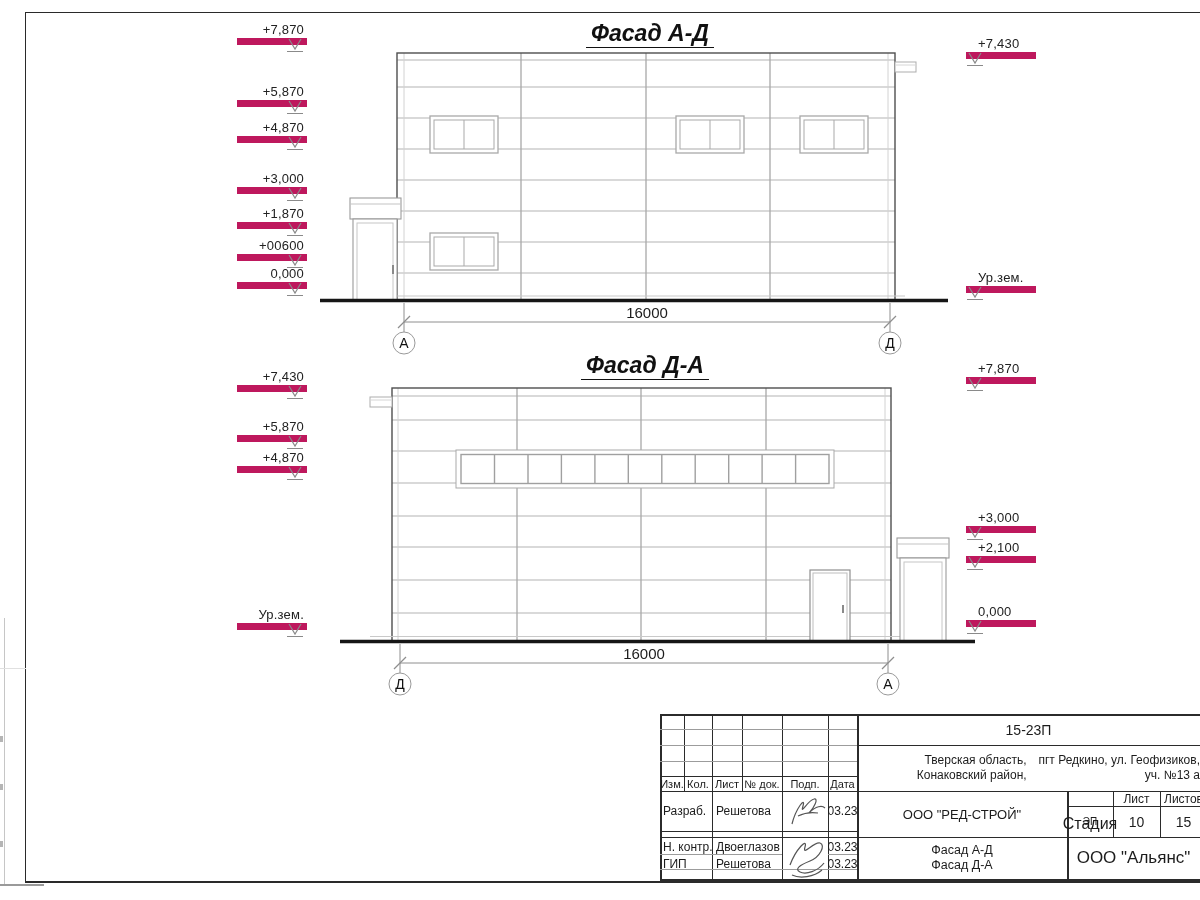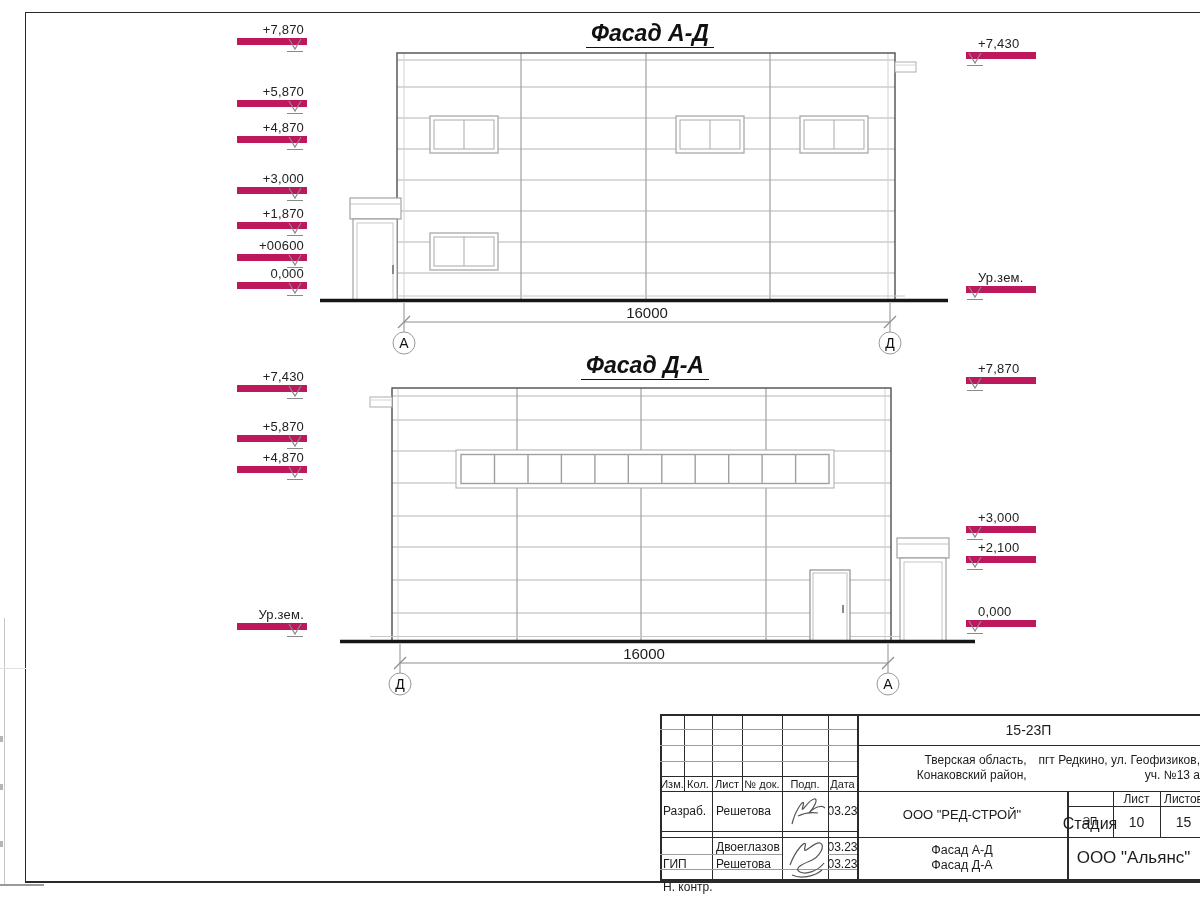--- a/index.html
+++ b/index.html
@@ -353,21 +353,21 @@
     <div class="cell tb-small" style="left:684px;top:777px;width:28px;height:13px;">Кол.</div>
     <div class="cell tb-small" style="left:712px;top:777px;width:30px;height:13px;">Лист</div>
     <div class="cell tb-small" style="left:742px;top:777px;width:40px;height:13px;">№ док.</div>
     <div class="cell tb-small" style="left:782px;top:777px;width:46px;height:13px;">Подп.</div>
     <div class="cell tb-small" style="left:828px;top:777px;width:29px;height:13px;">Дата</div>
 
     <div class="cell left tb-txt" style="left:663px;top:803px;width:48px;height:16px;">Разраб.</div>
     <div class="cell left tb-txt" style="left:716px;top:803px;width:64px;height:16px;">Решетова</div>
     <div class="cell tb-txt" style="left:828px;top:803px;width:29px;height:16px;">03.23</div>
 
-    <div class="cell left tb-txt" style="left:663px;top:879px;width:52px;height:15px;">Н. контр.</div>
+    <div class="cell left tb-txt" style="left:663px;top:839px;width:52px;height:15px;">Н. контр.</div>
     <div class="cell left tb-txt" style="left:716px;top:839px;width:66px;height:15px;">Двоеглазов</div>
     <div class="cell tb-txt" style="left:828px;top:839px;width:29px;height:15px;">03.23</div>
 
     <div class="cell left tb-txt" style="left:663px;top:856px;width:52px;height:15px;">ГИП</div>
     <div class="cell left tb-txt" style="left:716px;top:856px;width:66px;height:15px;">Решетова</div>
     <div class="cell tb-txt" style="left:828px;top:856px;width:29px;height:15px;">03.23</div>
 
     <svg class="abs" style="left:784px;top:792px;" width="44" height="42">
       <path d="M8,32 C12,16 22,4 19,14 C16,24 24,8 30,7 C35,6 30,16 25,21 C32,14 38,13 41,16 M14,24 C20,21 28,20 34,21" fill="none" stroke="#555" stroke-width="1.2"></path>
     </svg>

